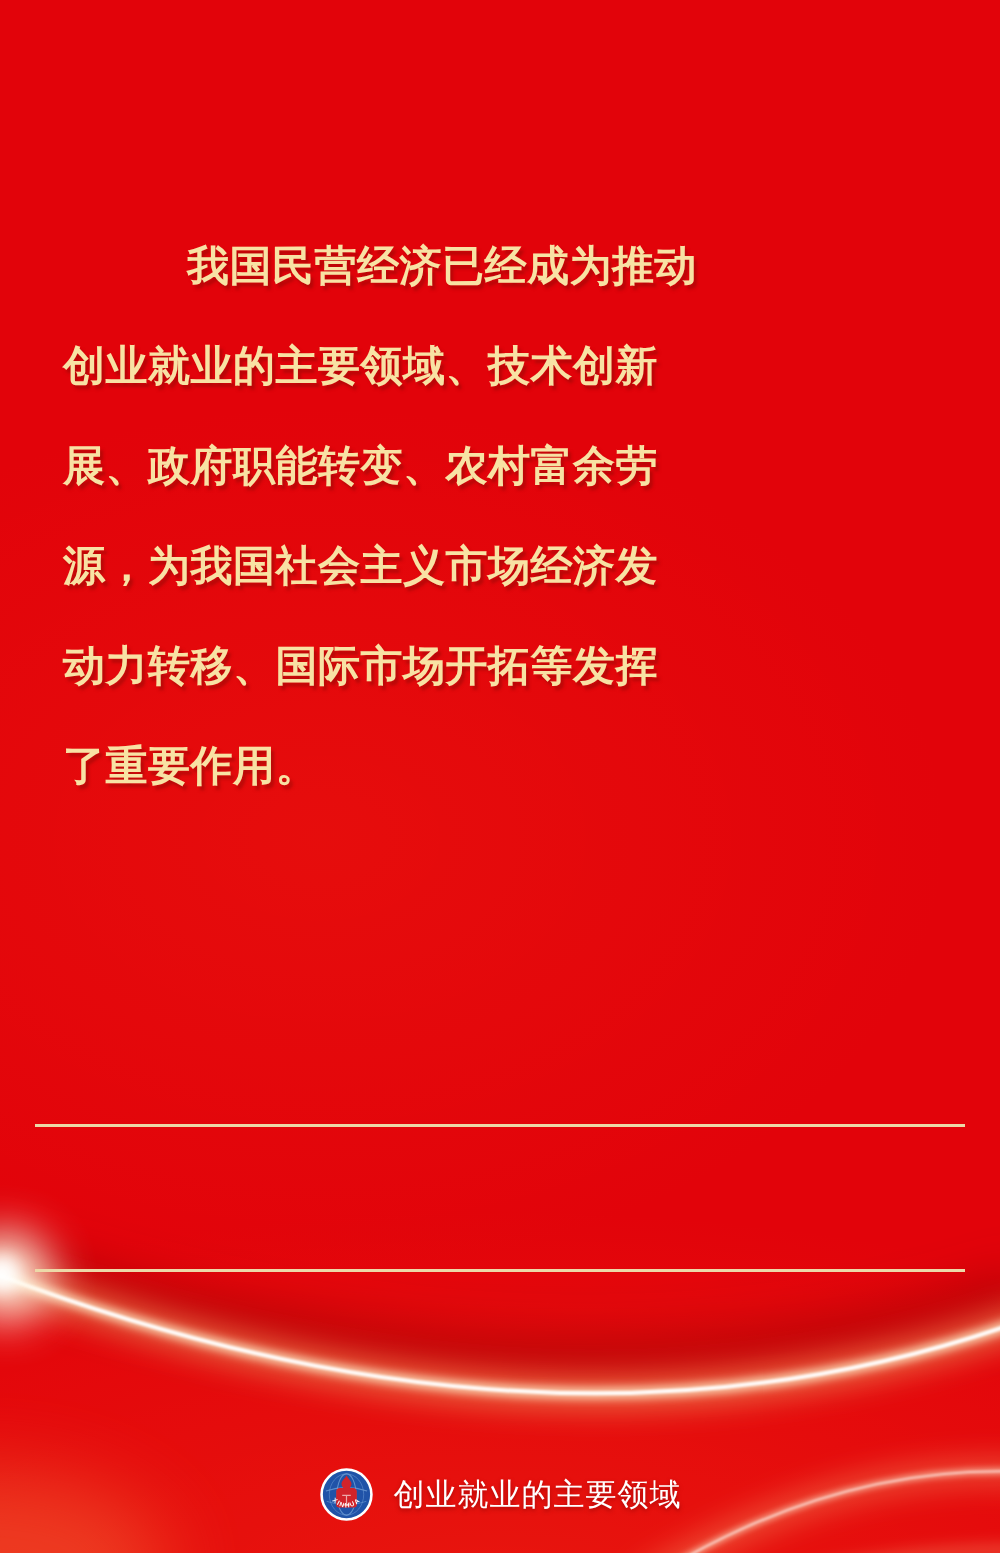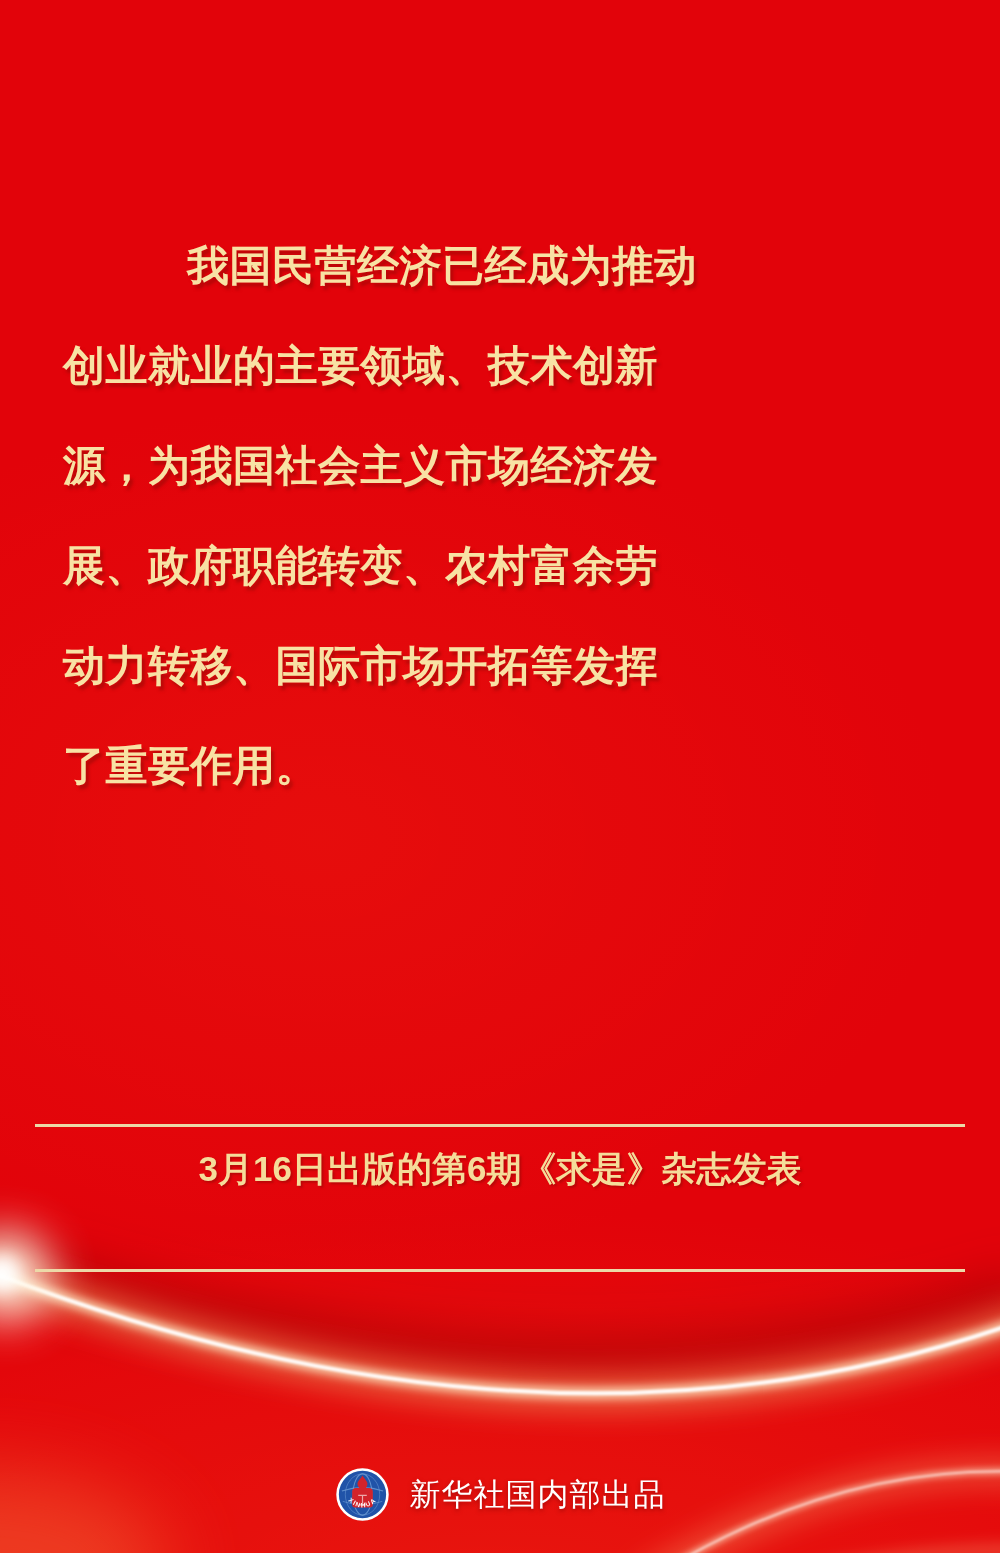--- a/index.html
+++ b/index.html
@@ -110,28 +110,27 @@
     <path d="M 640,1585 Q 830,1462 1030,1472" fill="none" stroke="#ffffff" stroke-opacity="0.6" stroke-width="2" filter="url(#b1)"></path>
 
     <path d="M 730,1592 Q 910,1546 1035,1552" fill="none" stroke="#ffdf9f" stroke-opacity="0.35" stroke-width="10" filter="url(#b8)"></path>
 
     <ellipse cx="-20" cy="1565" rx="190" ry="95" fill="#ff9a4d" opacity="0.32" filter="url(#b40)"></ellipse>
   </svg>
 
   <div class="quote">
     <div class="quote-line indent">我国民营经济已经成为推动</div>
     <div class="quote-line">创业就业的主要领域、技术创新</div>
+    <div class="quote-line">展、政府职能转变、农村富余劳</div>
     <div class="quote-line">源，为我国社会主义市场经济发</div>
-    <div class="quote-line">展、政府职能转变、农村富余劳</div>
     <div class="quote-line">动力转移、国际市场开拓等发挥</div>
     <div class="quote-line">了重要作用。</div>
   </div>
 
   <div class="divider divider-top"></div>
-  <div class="footer-line footer-line1">3月16日出版的第6期《求是》杂志发表</div>
   <div class="divider divider-bottom"></div>
 
   <div class="credit-row">
     <svg class="logo" viewBox="0 0 64 64">
       <circle cx="32" cy="32" r="30" fill="#2053a8"></circle>
       <circle cx="32" cy="32" r="29" fill="none" stroke="#ffffff" stroke-width="3"></circle>
       <circle cx="32" cy="32" r="26" fill="#2053a8"></circle>
 
       <ellipse cx="32" cy="32" rx="11" ry="24" fill="none" stroke="#7aa8dc" stroke-width="1.2" opacity="0.7"></ellipse>
       <ellipse cx="32" cy="32" rx="20" ry="24" fill="none" stroke="#7aa8dc" stroke-width="1" opacity="0.5"></ellipse>
@@ -141,16 +140,16 @@
       <path d="M32 10 c-2.5 4.5 -7 7 -5.5 11.5 c0.6 1.8 1.8 2.8 1.8 2.8 l-3.8 0 c-3 0 -4.5 1.8 -4.5 4.2 l0 15.5 c0 2 1.2 3 3.2 3 l17.6 0 c2 0 3.2 -1 3.2 -3 l0 -15.5 c0 -2.4 -1.5 -4.2 -4.5 -4.2 l-3.6 0 c1.8 -2 2.8 -5 0.8 -7.8 c-1.6 -2.3 -3.4 -4 -4.7 -6.5 z" fill="#d2232a"></path>
       <path d="M27 33 l10 0 M32 33 l0 11 M28 44 l8 0" stroke="#f3c9c9" stroke-width="1.4" fill="none" opacity="0.8"></path>
 
       <defs>
           <path id="arcpath" d="M 12,36 Q 32,58 52,36"></path>
         </defs>
       <text font-size="7.5" fill="#ffffff" letter-spacing="1.5" font-family="Liberation Sans, DejaVu Sans, sans-serif" font-weight="700">
         <textPath href="#arcpath" startOffset="50%" text-anchor="middle">XINHUA</textPath>
       </text>
     </svg>
-    <span class="credit-text">新华社国内部出品</span>
+    <span class="credit-text">创业就业的主要领域</span>
   </div>
 
 </div>
 
 </body></html>

